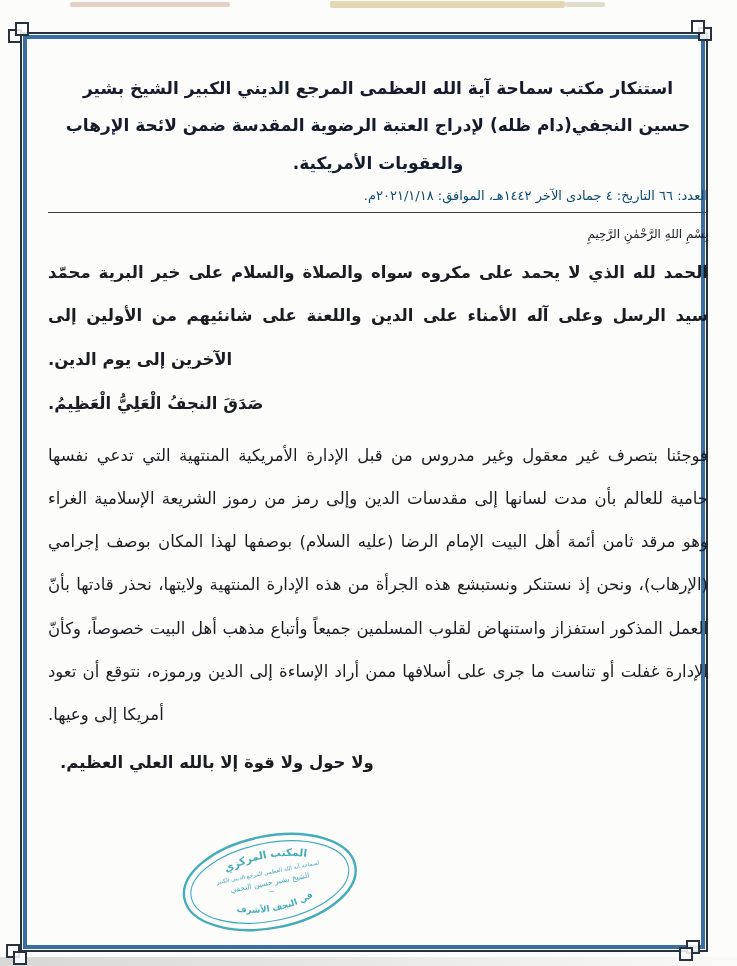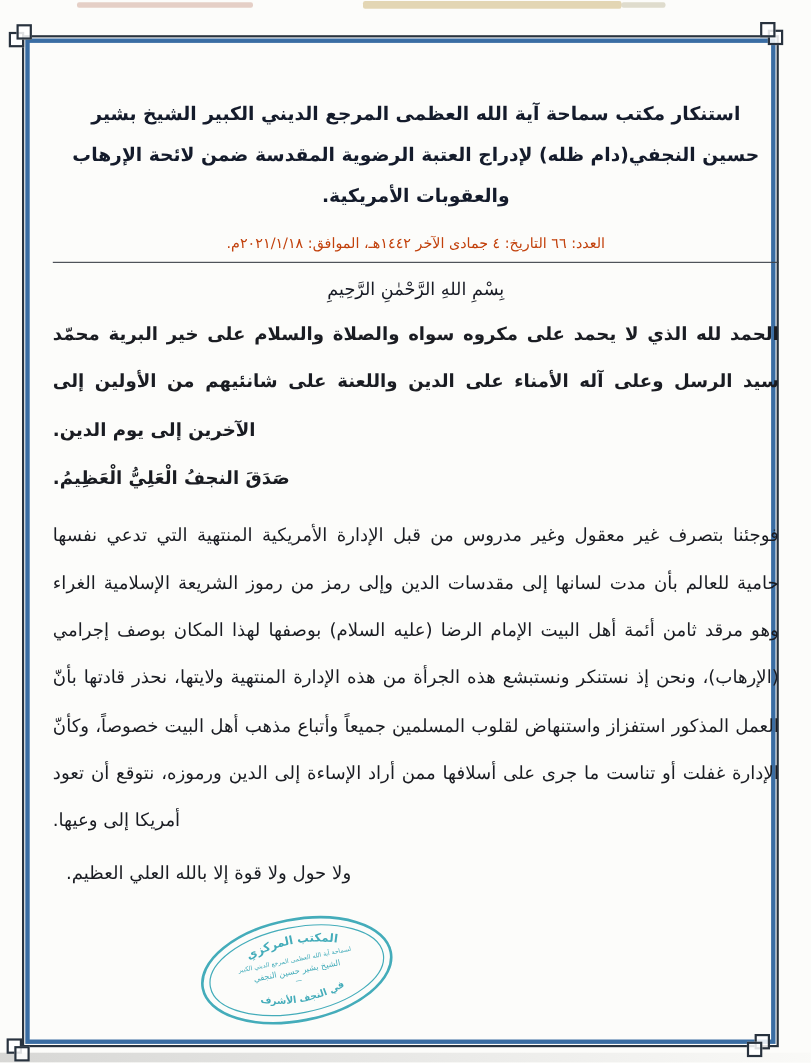--- a/index.html
+++ b/index.html
@@ -35,42 +35,42 @@
   .corner-bl{left:6px;top:942px;}
   .corner-bl .sq-a{left:0;top:2px;}  .corner-bl .sq-b{left:7px;top:9px;}
 
   
   .content{
     position:absolute;left:48px;top:70px;width:660px;
     direction:rtl;color:#1a1c22;z-index:2;
   }
   .header-title{
     font-weight:bold;font-size:17px;line-height:2.2;text-align:center;
-    color:#141b2b;margin:16px 10px;
+    color:#141b2b;margin:0 10px;
   }
   .meta-line{
-    font-size:13px;text-align:center;margin-top:6px;color:#c2410c;
+    font-size:13px;margin-top:6px;color:#0c4a6e;
   }
   .separator{border-top:1.5px solid #3c4149;margin:9px 0 0 0;}
   .basmala{
-    text-align:center;font-size:16px;margin-top:14px;color:#171a24;
+    text-align:right;font-size:12px;margin-top:14px;color:#171a24;
   }
   .para{
     font-size:16.5px;line-height:2.62;text-align:justify;text-align-last:left;
     margin:0;
   }
   .p-hamd{margin-top:10px;font-weight:bold;}
   .p-quran{margin-top:2px;}
   .p-sadaqa{
     margin-top:10px;font-weight:bold;font-size:16.5px;text-align:left;
     direction:rtl;line-height:1.6;
   }
   .p-main{margin-top:10px;}
   .closing{
-    margin-top:14px;font-weight:normal;font-size:16.5px;text-align:left;
+    margin-top:14px;font-weight:bold;font-size:16.5px;text-align:left;
     direction:rtl;padding-left:12px;line-height:1.6;
   }
 
   
   .stamp{
     position:absolute;left:176px;top:832px;width:188px;height:102px;
     transform:rotate(-11deg);opacity:.92;z-index:3;
   }
   .bottom-shade{
     position:absolute;left:0;top:957px;width:737px;height:9px;

